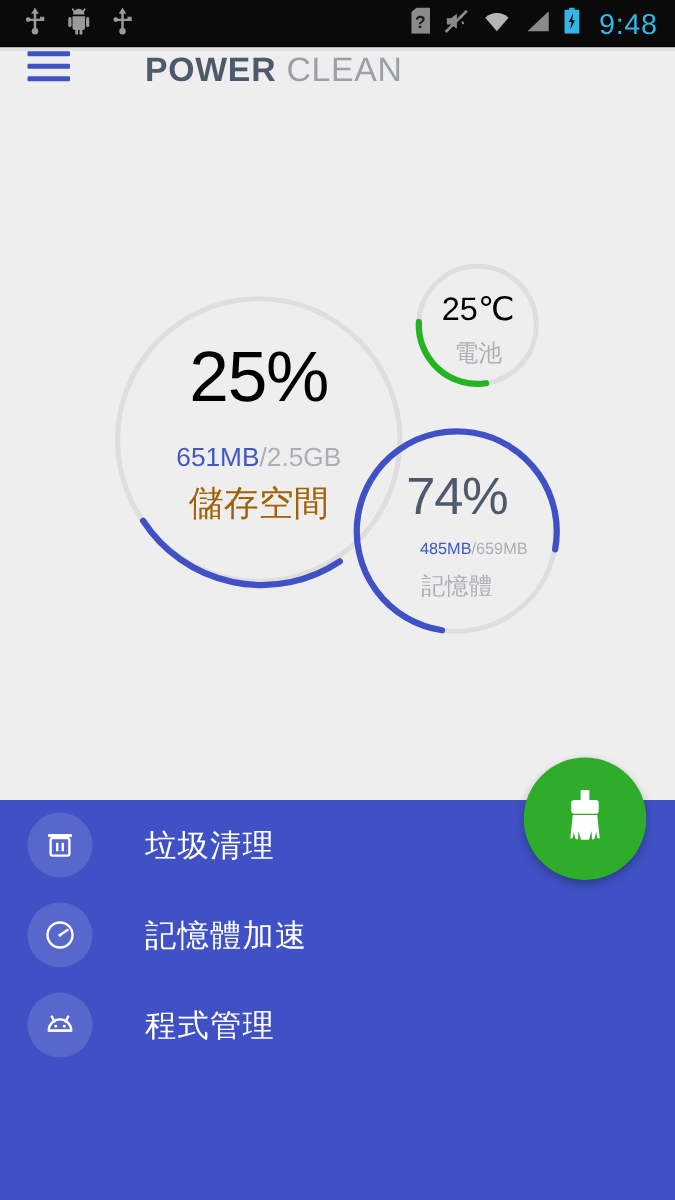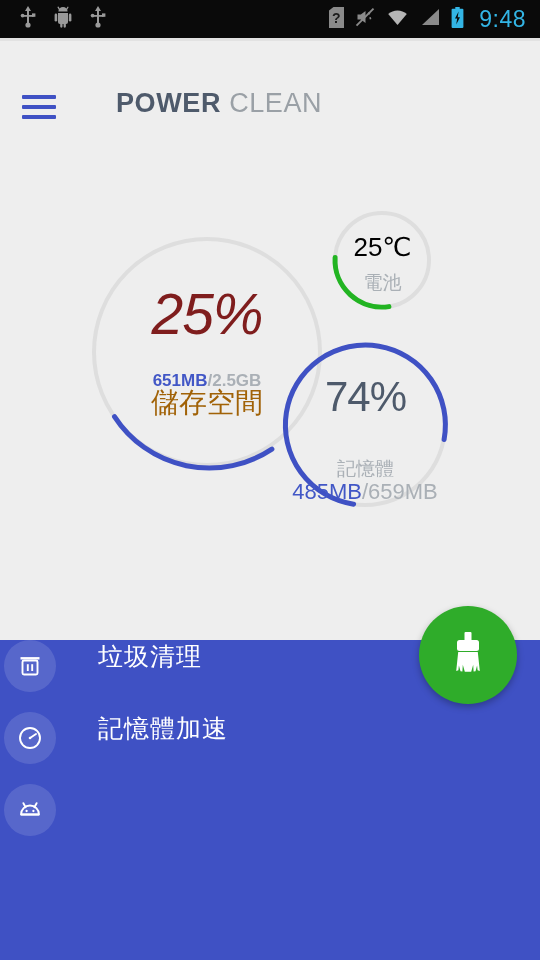--- a/index.html
+++ b/index.html
@@ -21,63 +21,63 @@
   .sb-ico{ display:block; }
   .sb-time{
     color:#33b5e5; font-size:23px; letter-spacing:0.5px;
     font-family:"Liberation Sans",sans-serif; padding-left:4px;
   }
   .sb-sep{ position:absolute; top:38px; left:0; width:540px; height:3px; background:#e2e2e2; }
 
   
   .appbar{
     position:absolute; top:41px; left:0; width:540px; height:78px;
-    display:flex; align-items:flex-end;
+    display:flex; align-items:flex-start;
   }
   .hamburger{
     width:34px; height:24px; margin-left:22px; margin-right:0;
     display:flex; flex-direction:column; justify-content:space-between;
     cursor:pointer;
   }
   .hamburger span{ display:block; height:4px; width:100%; background:#3f51c4; border-radius:1px; }
   .apptitle{ margin-left:60px; font-size:27px; letter-spacing:0.6px; white-space:nowrap; }
   .apptitle .t1{ color:#4e5a6b; font-weight:bold; }
   .apptitle .t2{ color:#9aa0a6; font-weight:normal; }
 
   
   .dials{ position:absolute; top:119px; left:0; width:540px; height:521px; }
   .dialsvg{ position:absolute; top:0; left:0; }
 
   .lbl{ position:absolute; text-align:center; pointer-events:none; }
 
   
-  .storage-pct{ left:92px; top:162px; width:230px; font-size:57px; color:#7f1d1d; letter-spacing:-1px;font-style:italic; }
-  .storage-sub{ left:92px; top:252px; width:230px; font-size:17px;font-weight:bold; }
+  .storage-pct{ left:92px; top:150px; width:230px; font-size:57px; color:#000000; letter-spacing:-1px; }
+  .storage-sub{ left:92px; top:236px; width:230px; font-size:21px; }
   .storage-name{ left:92px; top:265px; width:230px; font-size:28px; color:#a16207; }
 
   
   .mem-pct{ left:283px; top:254px; width:165px; font-size:42px; color:#4e5a6b; letter-spacing:-1px; }
-  .mem-sub{ left:275px; top:312px; width:180px; font-size:22px;margin-top:48px; }
+  .mem-sub{ left:289px; top:312px; width:180px; font-size:13px; }
   .mem-name{ left:283px; top:337px; width:165px; font-size:19px; color:#aab0b6;font-family:Liberation Serif, serif; }
 
   
   .bat-temp{ left:335px; top:113px; width:95px; font-size:26px; color:#000000; }
   .bat-name{ left:335px; top:151px; width:95px; font-size:19px; color:#aab0b6; }
 
   .val-used{ color:#4257c6; }
   .val-total{ color:#aab0b6; }
 
   
   .panel{
     position:absolute; left:0; top:640px; width:540px; height:320px;
     background:#3f51c4;
   }
   .menu{ position:absolute; top:0; left:0; width:540px; }
   .menu-item{
-    display:flex; height:72px; padding-left:4px;
+    display:flex; align-items:center; height:72px; padding-left:22px;
     cursor:pointer;
   }
   .mi-icon{
     width:52px; height:52px; border-radius:50%;
     background:rgba(255,255,255,0.13);
     display:flex; align-items:center; justify-content:center; flex:0 0 52px;
   }
   .mi-label{ margin-left:42px; color:#ffffff; font-size:25px; letter-spacing:1px; }
 
   
@@ -249,20 +249,21 @@
         <span class="mi-icon">
           <svg width="30" height="30" viewBox="0 0 30 30" fill="none" stroke="#ffffff" stroke-width="1.9">
             <path d="M6 19.5a9 9 0 0 1 18 0z" stroke-linejoin="round"></path>
             <line x1="6" y1="19.5" x2="24" y2="19.5"></line>
             <line x1="8.4" y1="8.2" x2="10.6" y2="12.2" stroke-linecap="round"></line>
             <line x1="21.6" y1="8.2" x2="19.4" y2="12.2" stroke-linecap="round"></line>
             <circle cx="11.6" cy="16" r="1.15" fill="#ffffff" stroke="none"></circle>
             <circle cx="18.4" cy="16" r="1.15" fill="#ffffff" stroke="none"></circle>
           </svg>
         </span>
+        <span class="mi-label">程式管理</span>
       </div>
 
     </div>
   </div>
 
   <div class="fab">
     <span>
       <svg width="44" height="46" viewBox="0 0 44 46">
         <g fill="#ffffff">
           <rect x="18.5" y="2" width="7" height="9" rx="1"></rect>

